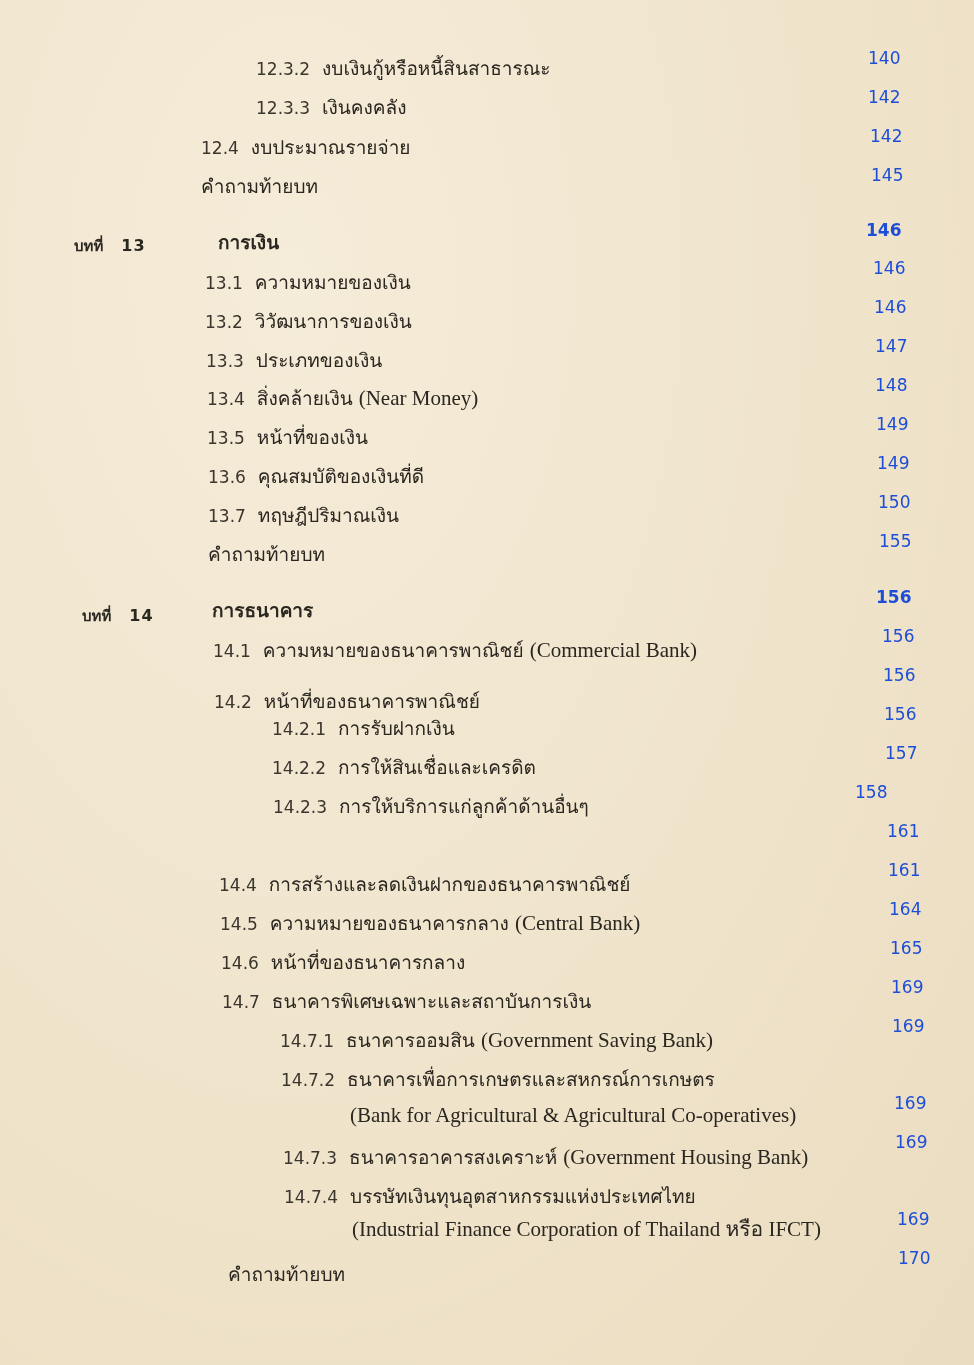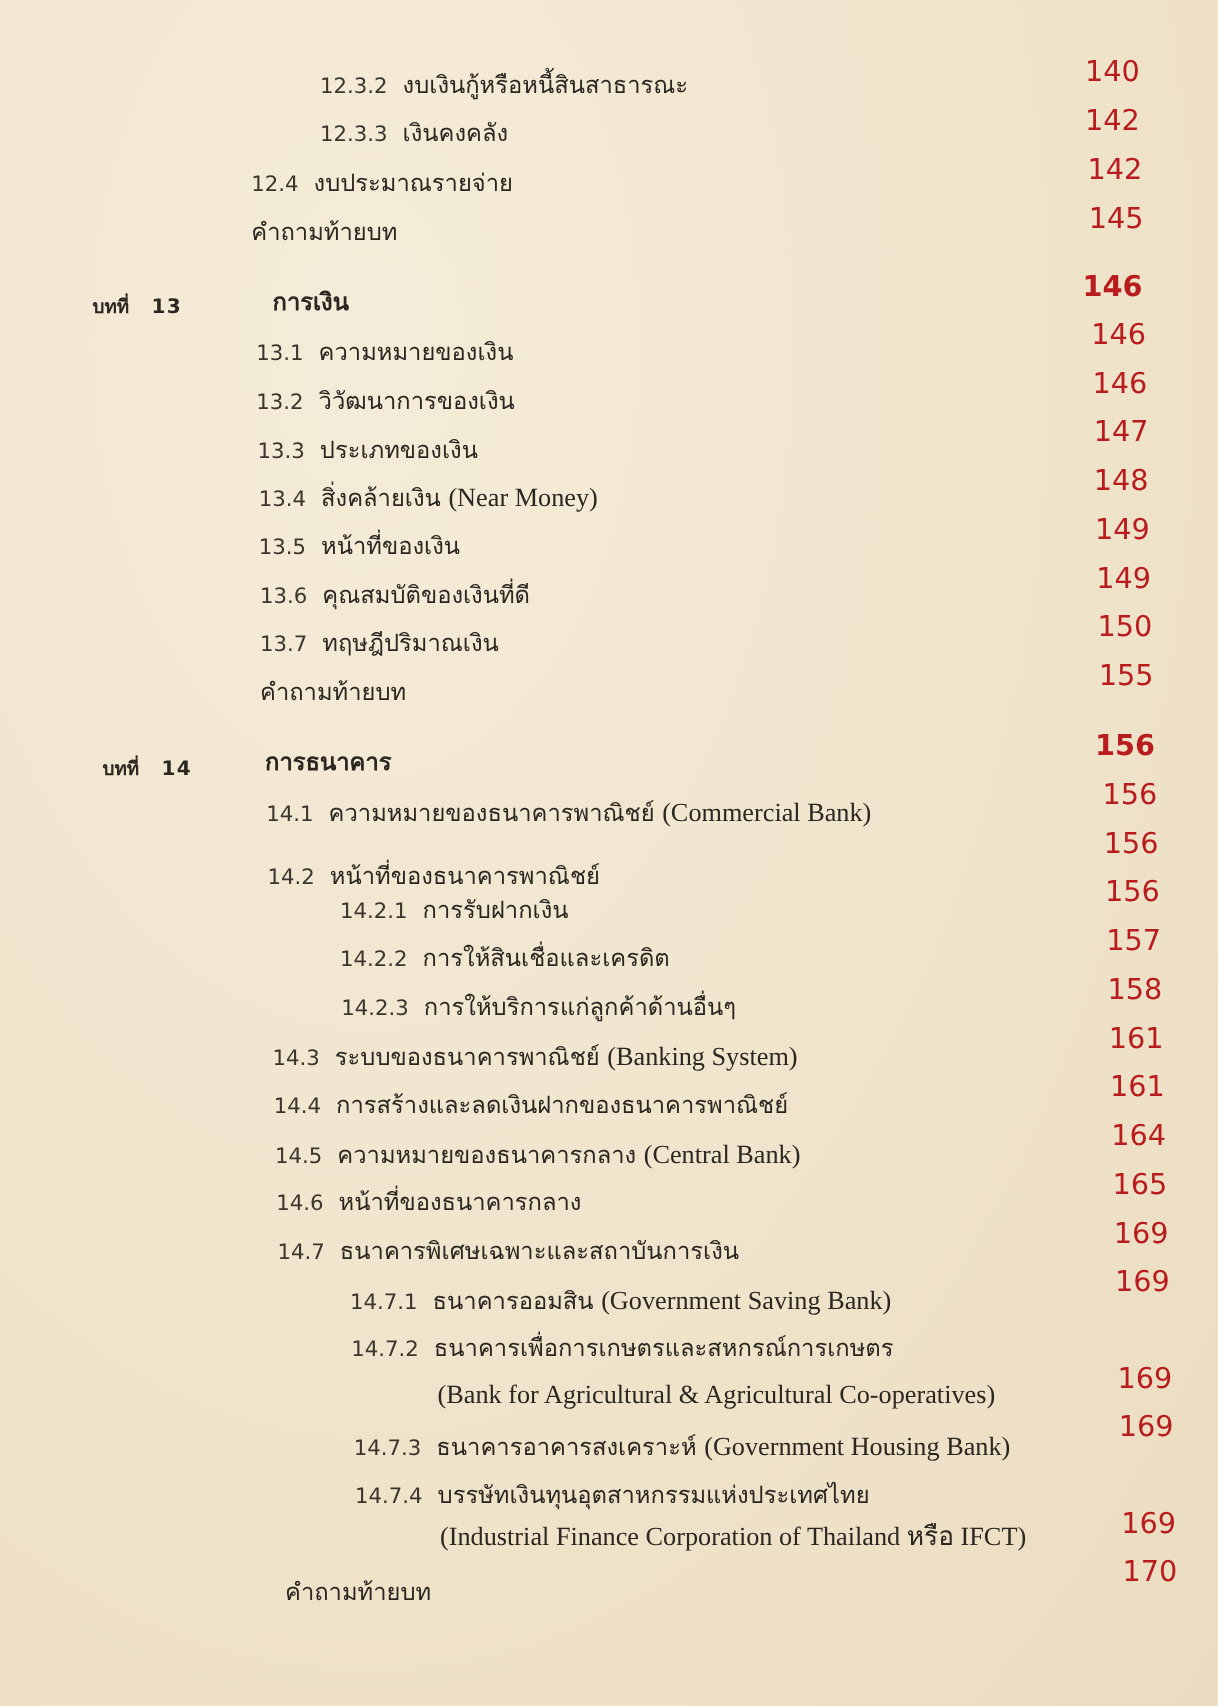--- a/index.html
+++ b/index.html
@@ -16,21 +16,21 @@
     position:absolute; white-space:nowrap;
     font-size:19px; line-height:24px;
   }
   .num { font-size:17px; display:inline-block; margin-right:12px; color:#3a352d; }
   .txt { font-size:19px; }
   .eng { font-family:"Liberation Serif", serif; font-size:21px; }
   .chap-label { font-weight:bold; font-size:15px; }
   .chap-num { font-weight:bold; font-size:16px; letter-spacing:1px; display:inline-block; margin-left:18px; }
   .chap-title { font-weight:bold; }
   .pg {
-    position:absolute; font-size:23px; line-height:22px; color:#b91c1c;
+    position:absolute; font-size:17px; line-height:22px; color:#1d4ed8;
     width:60px; text-align:left;
   }
   .pg.bold { font-weight:bold; }
 </style>
 </head>
 <body>
 
 <div class="page">
 
   <div class="line" style="left:256px;top:56px;">
@@ -121,25 +121,22 @@
   <div class="pg" style="left:884px;top:703px;">156</div>
 
   <div class="line" style="left:272px;top:755px;">
     <span class="num">14.2.2</span><span class="txt">การให้สินเชื่อและเครดิต</span>
   </div>
   <div class="pg" style="left:885px;top:742px;">157</div>
 
   <div class="line" style="left:273px;top:794px;">
     <span class="num">14.2.3</span><span class="txt">การให้บริการแก่ลูกค้าด้านอื่นๆ</span>
   </div>
-  <div class="pg" style="left:886px;top:781px;">158</div>
+  <div class="pg" style="left:855px;top:781px;">158</div>
 
-  <div class="line" style="left:218px;top:833px;">
-    <span class="num">14.3</span><span class="txt">ระบบของธนาคารพาณิชย์</span> <span class="eng">(Banking System)</span>
-  </div>
   <div class="pg" style="left:887px;top:820px;">161</div>
 
   <div class="line" style="left:219px;top:872px;">
     <span class="num">14.4</span><span class="txt">การสร้างและลดเงินฝากของธนาคารพาณิชย์</span>
   </div>
   <div class="pg" style="left:888px;top:859px;">161</div>
 
   <div class="line" style="left:220px;top:911px;">
     <span class="num">14.5</span><span class="txt">ความหมายของธนาคารกลาง</span> <span class="eng">(Central Bank)</span>
   </div>

